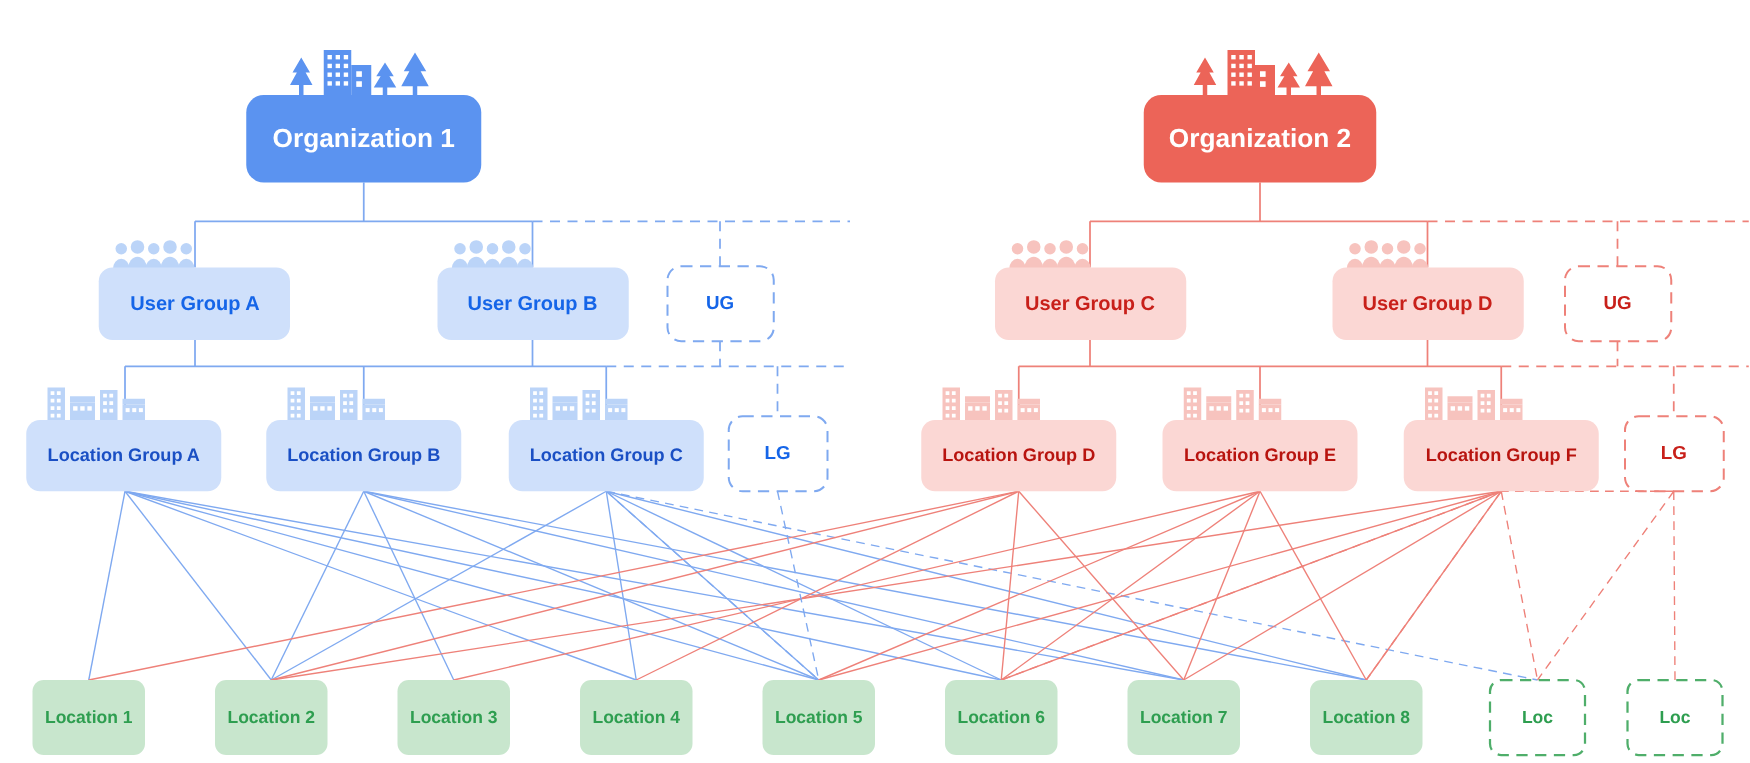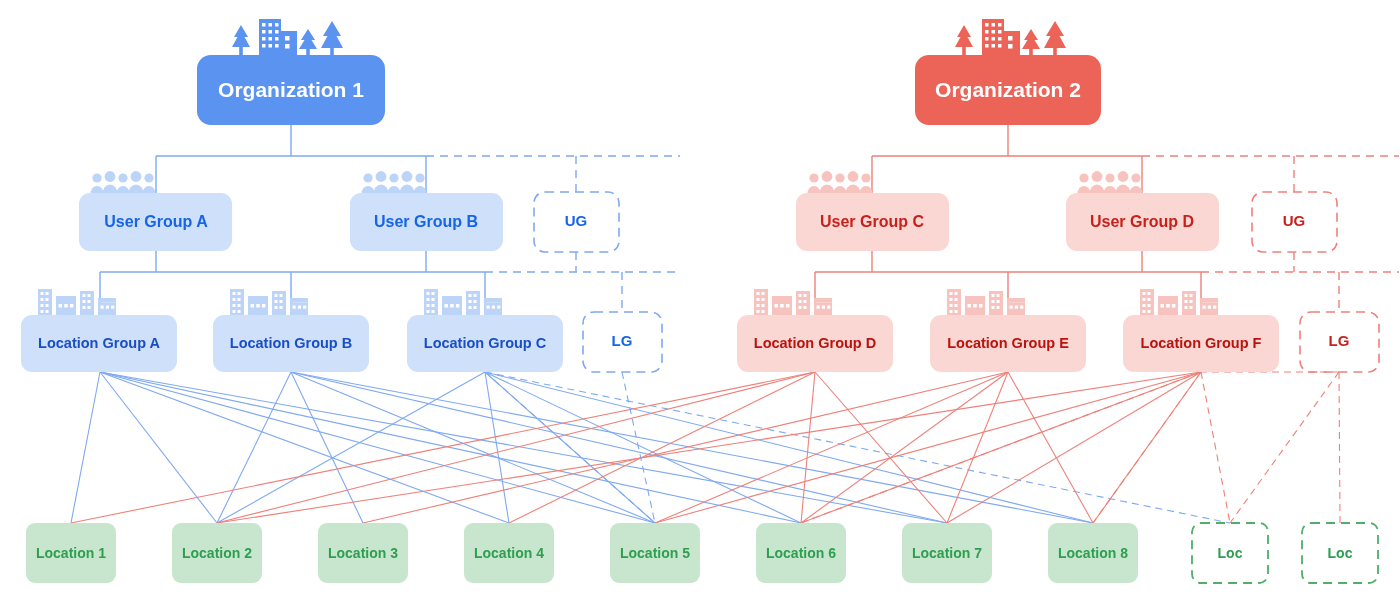--- a/index.html
+++ b/index.html
@@ -1,17 +1,17 @@
 <!DOCTYPE html>
 <html><head>
 <meta charset="utf-8">
 <style>
   html,body{margin:0;padding:0;background:#ffffff;}
   body{width:1400px;height:610px;overflow:hidden;font-family:"Liberation Sans",sans-serif;}
-  #stage{position:relative;width:1400px;height:440px;}
+  #stage{position:relative;width:1400px;height:440px;margin-top:21px;}
   svg{position:absolute;top:0;left:0;width:1400px;height:610px;}
   .lbl{font-family:"Liberation Sans",sans-serif;font-weight:700;text-anchor:middle;dominant-baseline:middle;}
   .lbl-org{font-size:21px;fill:#ffffff;}
   .lbl-ug-blue{font-size:16px;fill:#1565E8;}
   .lbl-ug-red{font-size:16px;fill:#C8201A;}
   .lbl-lg-blue{font-size:14.5px;fill:#1A4FC4;}
   .lbl-lg-red{font-size:14.5px;fill:#B8140F;}
   .lbl-ph-blue{font-size:15px;fill:#1565E8;}
   .lbl-ph-red{font-size:15px;fill:#C8201A;}
   .lbl-loc{font-size:14px;fill:#2E9E50;}

